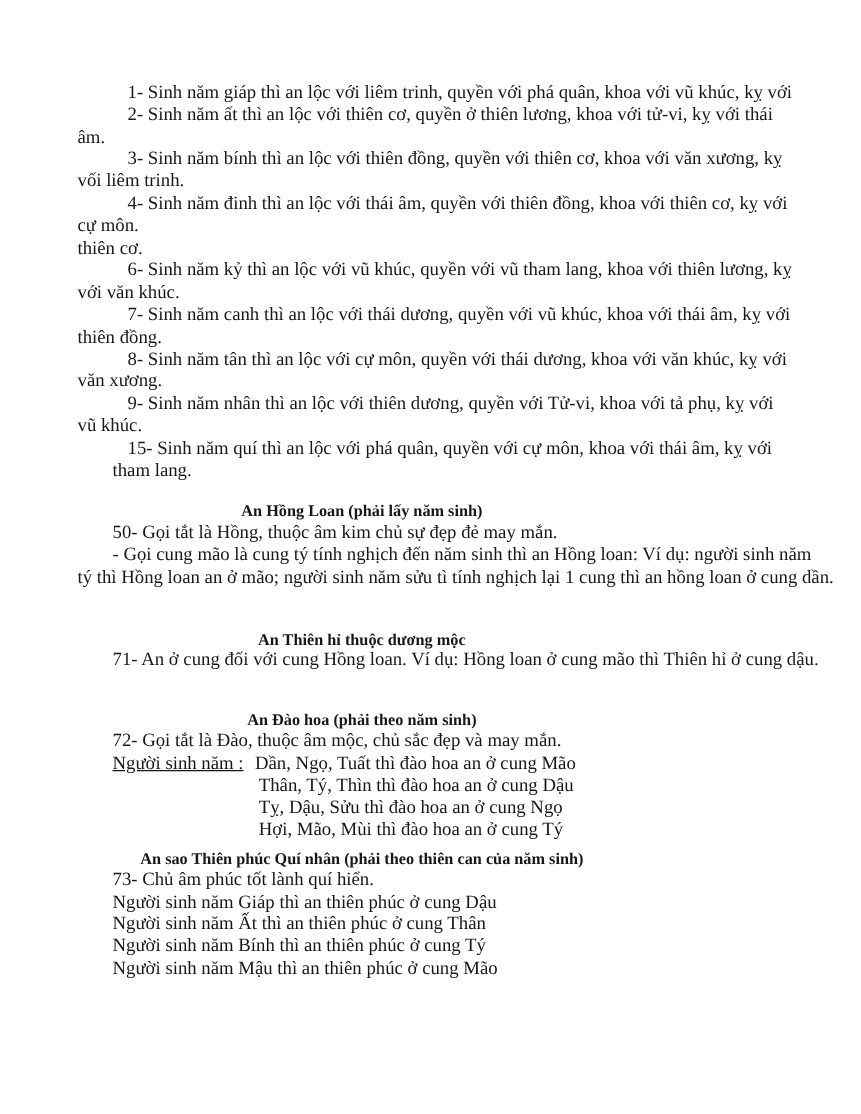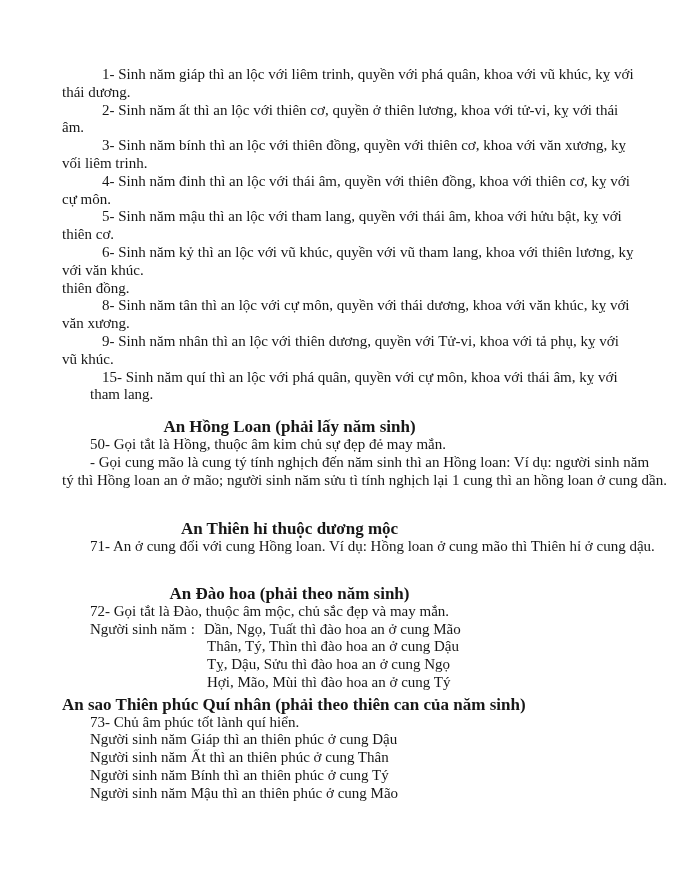--- a/index.html
+++ b/index.html
@@ -25,52 +25,51 @@
   .ln {
     font-size: 15px;
     line-height: 17.8px;
     white-space: nowrap;
   }
   .ln-first { text-indent: 40px; }   
   .ln-left  { text-indent: 0; }      
   .ln-mid   { text-indent: 28px; }   
   .ln-tab   { text-indent: 145px; }  
   .heading {
-    font-size: 17px;
+    font-size: 13px;
     line-height: 17.8px;
     font-weight: bold;
     text-align: center;
     white-space: nowrap;
   }
   .gap-a { margin-top: 14px; }
   .gap-b { margin-top: 31px; }
   .gap-c { margin-top: 29px; }
   .gap-d { margin-top: 4px; }
-  .row { position: relative; }
+  .row { position: relative; text-decoration: underline; }
   .row .lbl { margin-left: 28px; }
   .row .val { position: absolute; left: 142px; top: 0; }
 </style>
 </head>
 <body>
 
 <div class="page">
 
   <div>
     <div class="ln ln-first">1- Sinh năm giáp thì an lộc với liêm trinh, quyền với phá quân, khoa với vũ khúc, kỵ với</div>
-    <div class="ln ln-left">thái dương.</div>
     <div class="ln ln-first">2- Sinh năm ất thì an lộc với thiên cơ, quyền ở thiên lương, khoa với tử-vi, kỵ với thái</div>
     <div class="ln ln-left">âm.</div>
     <div class="ln ln-first">3- Sinh năm bính thì an lộc với thiên đồng, quyền với thiên cơ, khoa với văn xương, kỵ</div>
     <div class="ln ln-left">vối liêm trinh.</div>
     <div class="ln ln-first">4- Sinh năm đinh thì an lộc với thái âm, quyền với thiên đồng, khoa với thiên cơ, kỵ với</div>
     <div class="ln ln-left">cự môn.</div>
-    <div class="ln ln-first">5- Sinh năm mậu thì an lộc với tham lang, quyền với thái âm, khoa với hửu bật, kỵ với</div>
     <div class="ln ln-left">thiên cơ.</div>
     <div class="ln ln-first">6- Sinh năm kỷ thì an lộc với vũ khúc, quyền với vũ tham lang, khoa với thiên lương, kỵ</div>
     <div class="ln ln-left">với văn khúc.</div>
+    <div class="ln ln-first">7- Sinh năm canh thì an lộc với thái dương, quyền với vũ khúc, khoa với thái âm, kỵ với</div>
     <div class="ln ln-left">thiên đồng.</div>
     <div class="ln ln-first">8- Sinh năm tân thì an lộc với cự môn, quyền với thái dương, khoa với văn khúc, kỵ với</div>
     <div class="ln ln-left">văn xương.</div>
     <div class="ln ln-first">9- Sinh năm nhân thì an lộc với thiên dương, quyền với Tử-vi, khoa với tả phụ, kỵ với</div>
     <div class="ln ln-left">vũ khúc.</div>
     <div class="ln ln-first">15- Sinh năm quí thì an lộc với phá quân, quyền với cự môn, khoa với thái âm, kỵ với</div>
     <div class="ln ln-mid">tham lang.</div>
   </div>
 
   <div>

